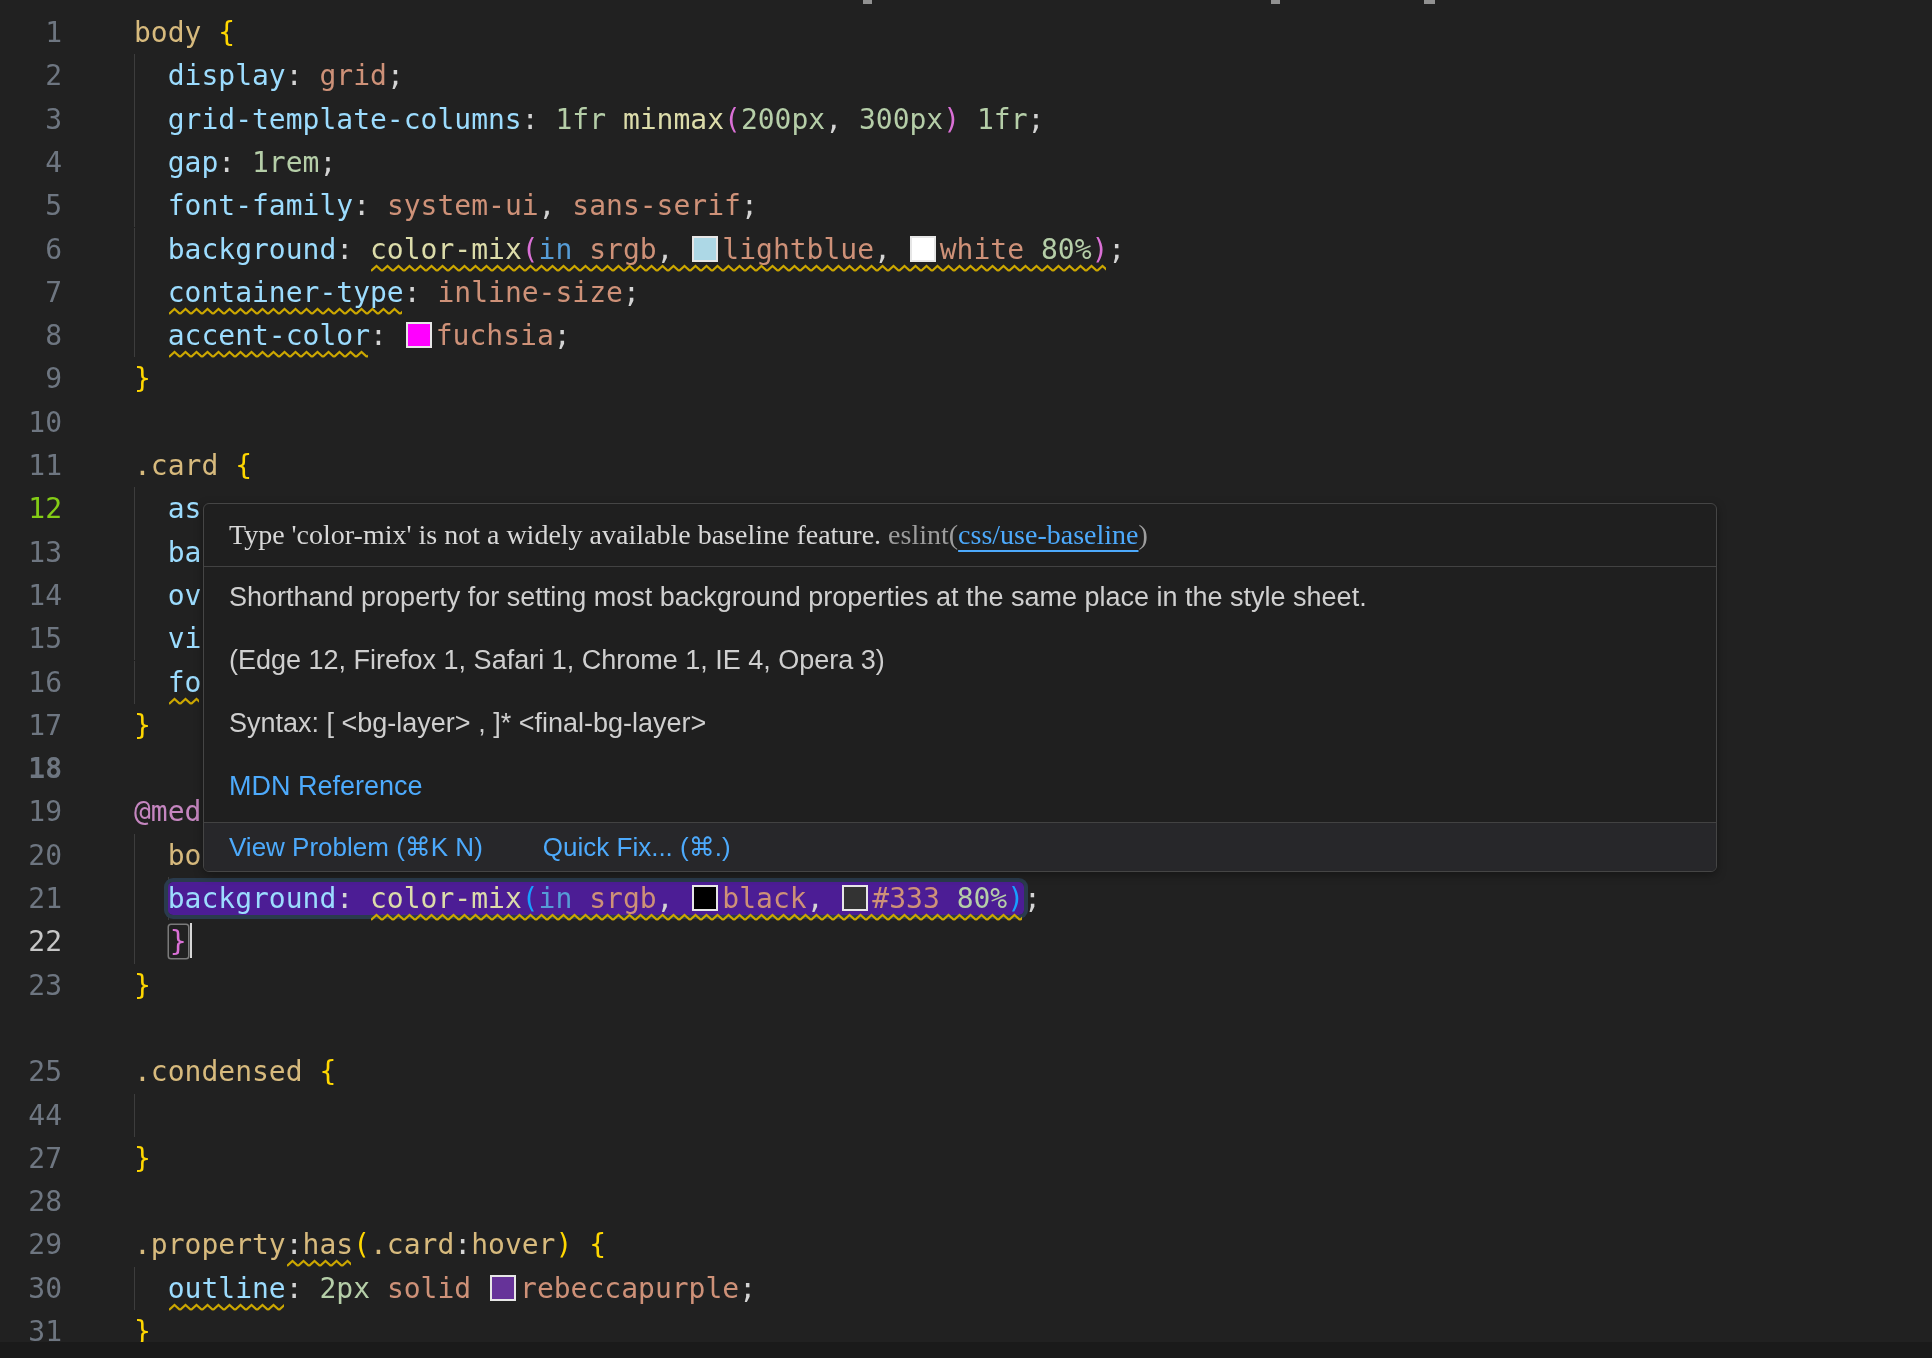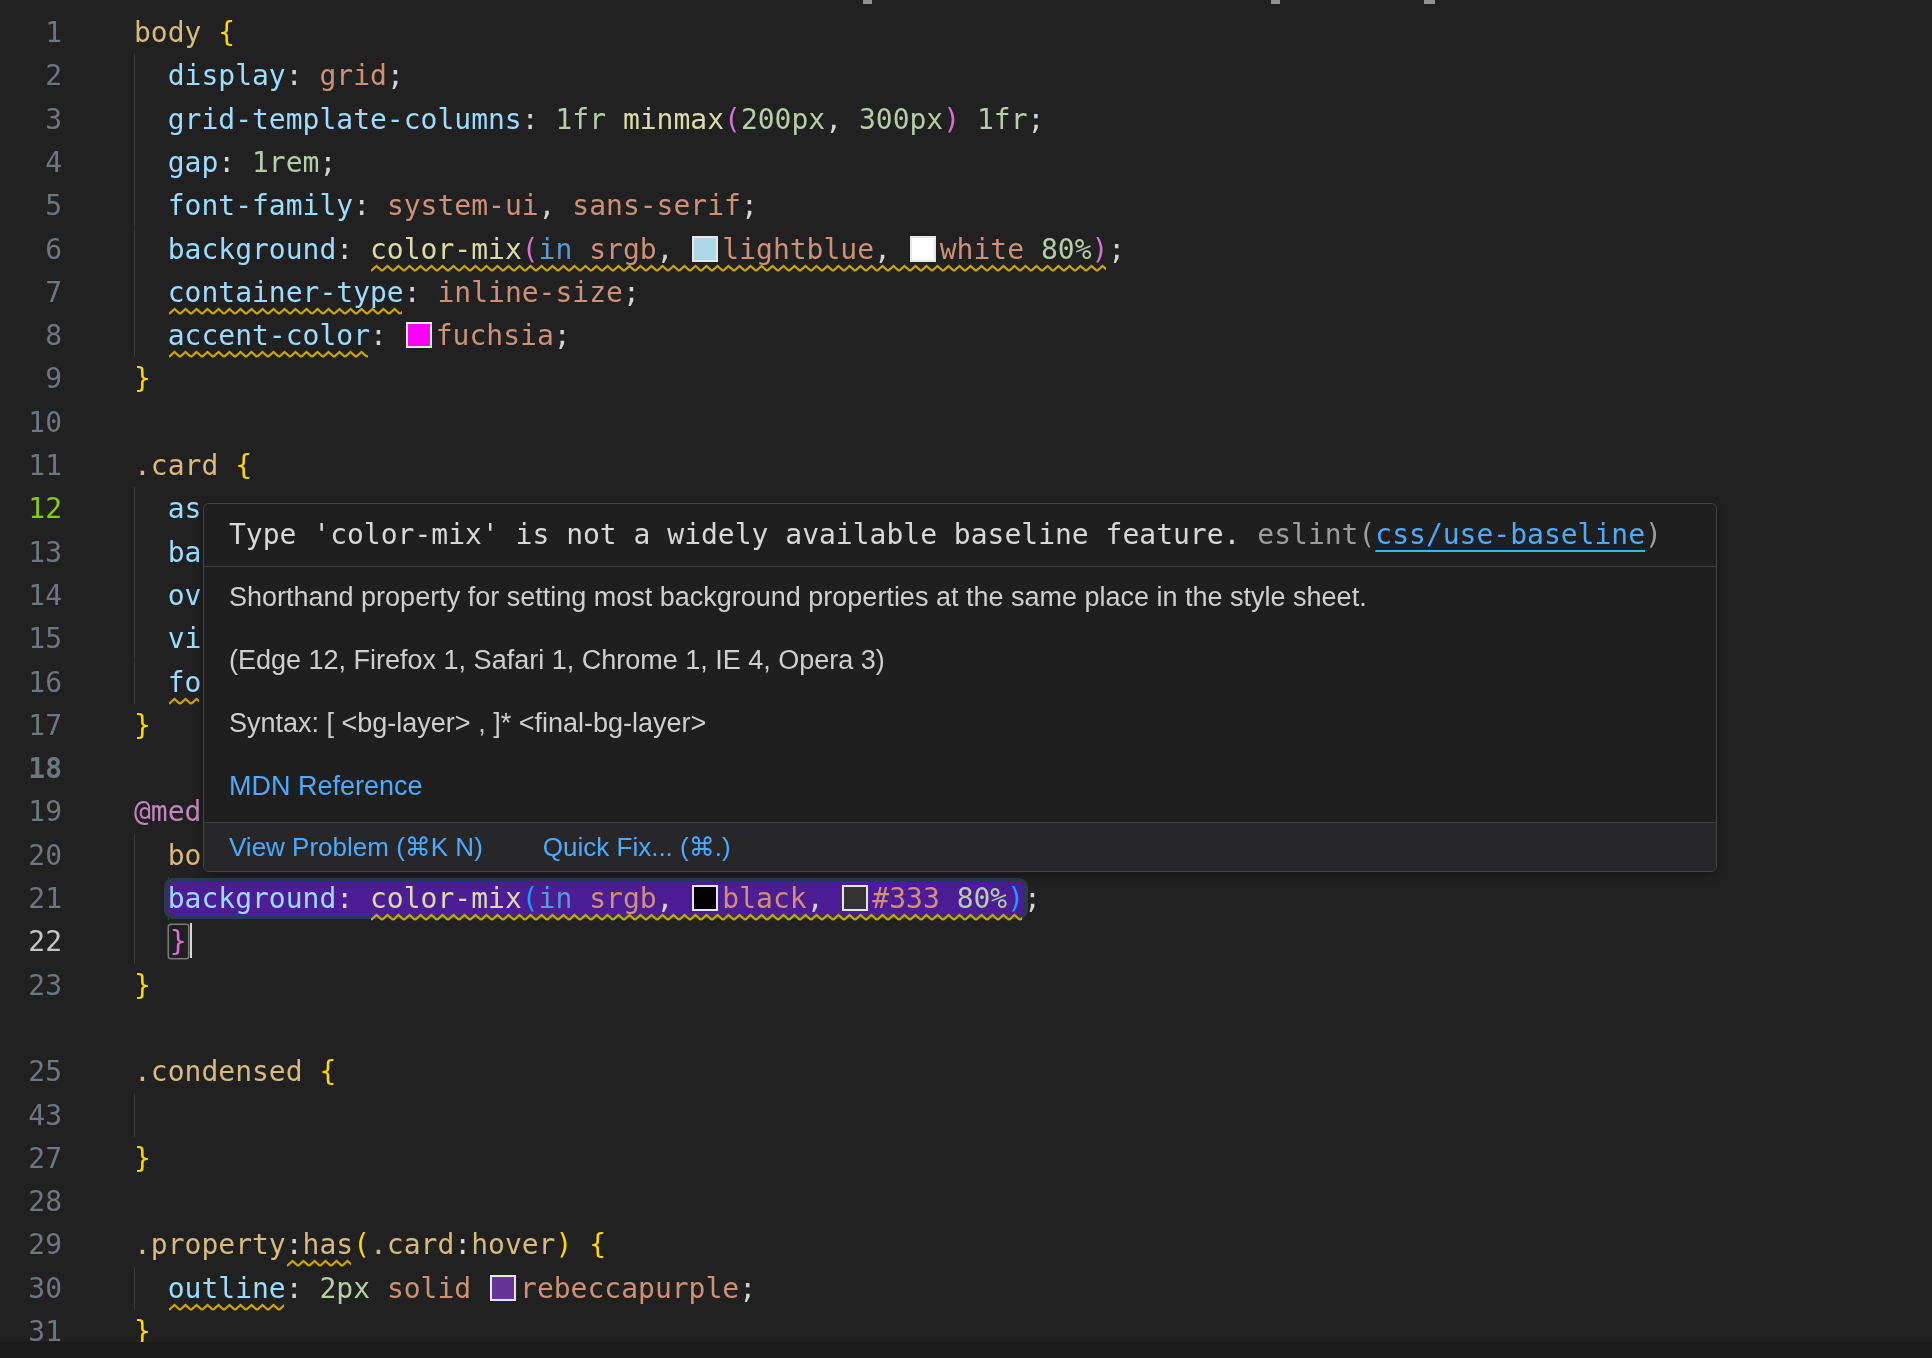--- a/index.html
+++ b/index.html
@@ -15,21 +15,21 @@
       vertical-align:-3px;margin:0 4px 0 2px;}
   .sq{position:relative;}
   .sq>svg.wave{position:absolute;left:1px;bottom:-7px;width:calc(100% - 3px);height:9px;pointer-events:none;}
   .hl{background:#4c1d95;border-radius:5px;box-shadow:0 0 0 4px #2a3b4d;}
   .bbox{box-shadow:0 0 0 1.5px #7a7a7a;border-radius:2px;padding:0 1px;margin-left:1px;}
   .cursor{display:inline-block;width:2.5px;height:35px;background:#d7d7d7;vertical-align:-7px;margin-left:2px;}
   
   #tooltip{position:absolute;left:203px;top:503px;width:1514px;height:369px;box-sizing:border-box;
            background:#1f1f1f;border:1px solid #454545;border-radius:6px;z-index:10;overflow:hidden;
            box-shadow:0 3px 10px rgba(0,0,0,.35);}
-  .tt-title{height:62px;line-height:62px;padding:0 25px;font-size:28px;color:#d8d8d8;white-space:pre;overflow:hidden;}
+  .tt-title{height:62px;line-height:62px;padding:0 25px;font-size:28px;color:#d8d8d8;white-space:pre;overflow:hidden;font-family:Liberation Serif, serif;}
   .tt-title .gray{color:#9d9d9d;}
   .link{color:#4daafc;text-decoration:none;cursor:pointer;}
   .link.underline{text-decoration:underline;text-underline-offset:6px;text-decoration-thickness:1.5px;}
   .tt-divider{height:1px;background:#424242;}
   .tt-body{box-sizing:border-box;height:255px;padding:17px 25px 0;
            font-family:"Liberation Sans","DejaVu Sans",sans-serif;font-size:27px;line-height:27px;color:#cfcfcf;}
   .tt-body p{margin:0 0 36px;}
   .tt-body .ref{display:block;font-size:27px;}
   .tt-actions{box-sizing:border-box;height:49px;background:#27272a;display:flex;align-items:center;gap:60px;
               padding:0 25px;font-family:"Liberation Sans","DejaVu Sans",sans-serif;font-size:26px;}
@@ -172,21 +172,21 @@
       <div class="line" style="top: 963.6px;">
         <div class="ln" style="color: rgb(110, 118, 129);">23</div>
         <div class="codeline"><span style="color: rgb(255, 215, 0);">}</span></div>
       </div>
       <div class="line" style="top: 1050.2px;">
         <div class="ln" style="color: rgb(110, 118, 129);">25</div>
         <div class="codeline"><span style="color: rgb(215, 186, 125);">.condensed</span><span style="color: rgb(212, 212, 212);"> </span><span style="color: rgb(255, 215, 0);">{</span></div>
       </div>
       <div class="line" style="top: 1093.5px;">
         <div class="guide" style="left: 134px;"></div>
-        <div class="ln" style="color: rgb(110, 118, 129);">43</div>
+        <div class="ln" style="color: rgb(110, 118, 129);">44</div>
       </div>
       <div class="line" style="top: 1136.8px;">
         <div class="ln" style="color: rgb(110, 118, 129);">27</div>
         <div class="codeline"><span style="color: rgb(255, 215, 0);">}</span></div>
       </div>
       <div class="line" style="top: 1180.1px;">
         <div class="ln" style="color: rgb(110, 118, 129);">28</div>
         <div class="codeline"></div>
       </div>
       <div class="line" style="top: 1223.4px;">

